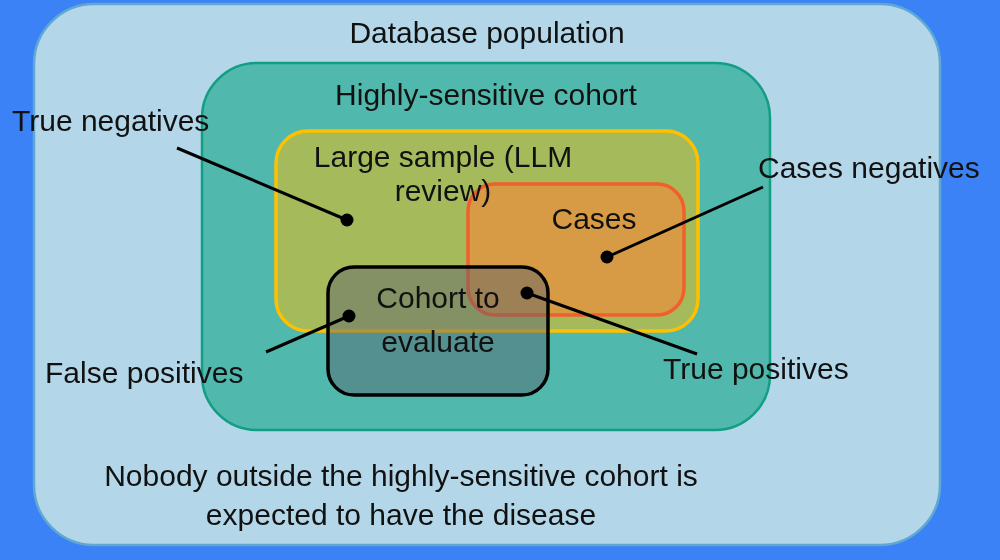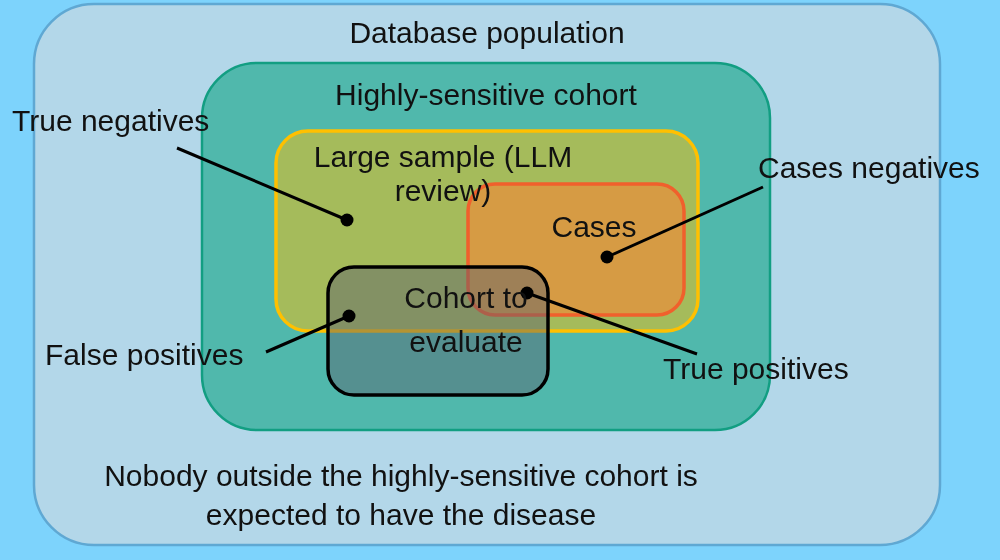--- a/index.html
+++ b/index.html
@@ -1,19 +1,19 @@
 <!DOCTYPE html>
 <html><head>
 <meta charset="utf-8">
 <style>
   html,body { margin:0; padding:0; background:#ffffff; }
   .stage {
     position:relative;
     width:1000px; height:560px;
-    background:#7dd3fc;
+    background:#3b82f6;
     font-family:"Liberation Sans", sans-serif;
     color:#111111;
     overflow:hidden;
   }
   .shapes {
     position:absolute; left:0; top:0; width:1000px; height:560px;
     display:block;
   }
   .lbl {
     position:absolute;
@@ -57,32 +57,32 @@
       <circle cx="527" cy="293" r="6.5" stroke="none"></circle>
     </g>
   </svg>
 
   <div class="lbl center" style="left:37px; top:16px; width:900px;">Database population</div>
 
   <div class="lbl center" style="left:202px; top:78px; width:568px;">Highly-sensitive cohort</div>
 
   <div class="lbl center" style="left:276px; top:140px; width:334px;">Large sample (LLM review)</div>
 
-  <div class="lbl center" style="left:468px; top:202px; width:252px;margin-top:8px;">Cases</div>
+  <div class="lbl center" style="left:468px; top:202px; width:252px;">Cases</div>
 
-  <div class="lbl center cohort-label" style="left:328px; top:276px; width:220px;margin-left:28px;">
+  <div class="lbl center cohort-label" style="left:328px; top:276px; width:220px;">
     <div>Cohort to</div>
     <div>evaluate</div>
   </div>
 
   <div class="lbl" style="left:12px; top:104px;">True negatives</div>
 
   <div class="lbl" style="left:758px; top:151px;">Cases negatives</div>
 
-  <div class="lbl" style="left:45px; top:338px;">False positives</div>
+  <div class="lbl" style="left:45px; top:356px;">False positives</div>
 
   <div class="lbl" style="left:663px; top:352px;">True positives</div>
 
   <div class="lbl center note" style="left:37px; top:456px; width:728px;">
     <div>Nobody outside the highly-sensitive cohort is</div>
     <div>expected to have the disease</div>
   </div>
 
 </div>
 

